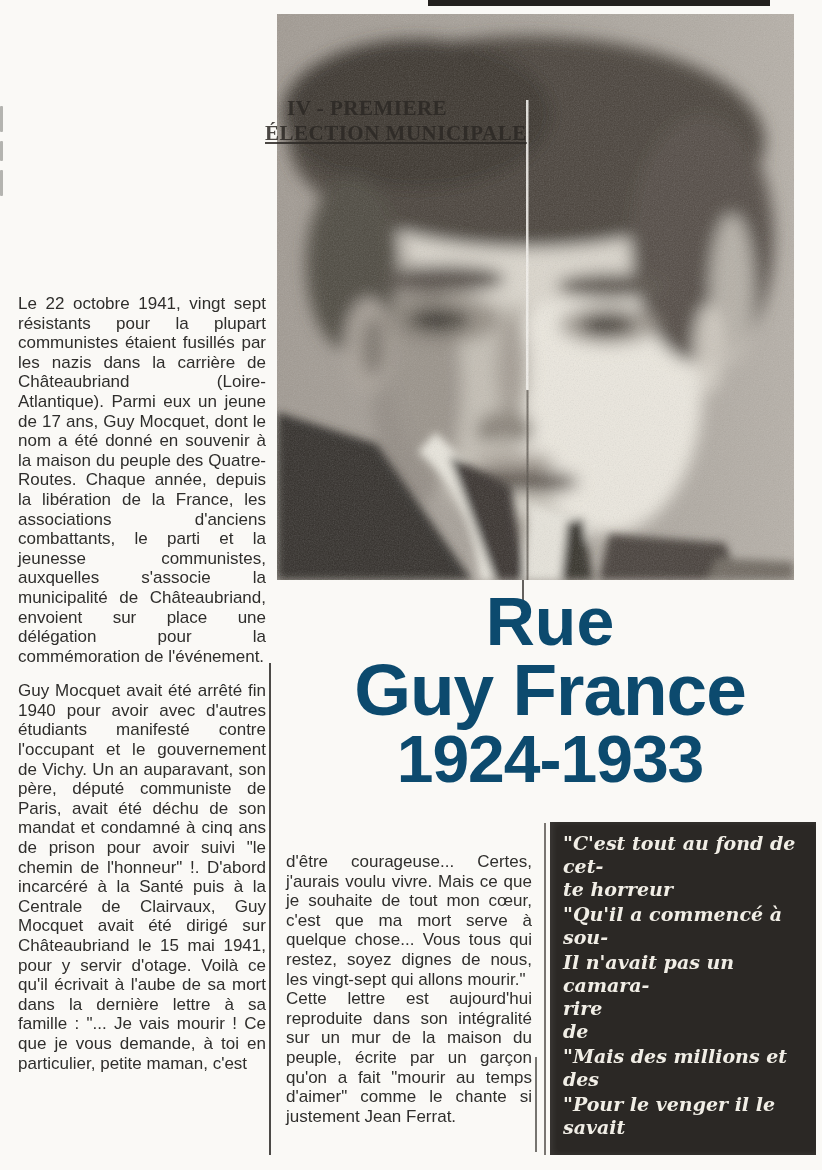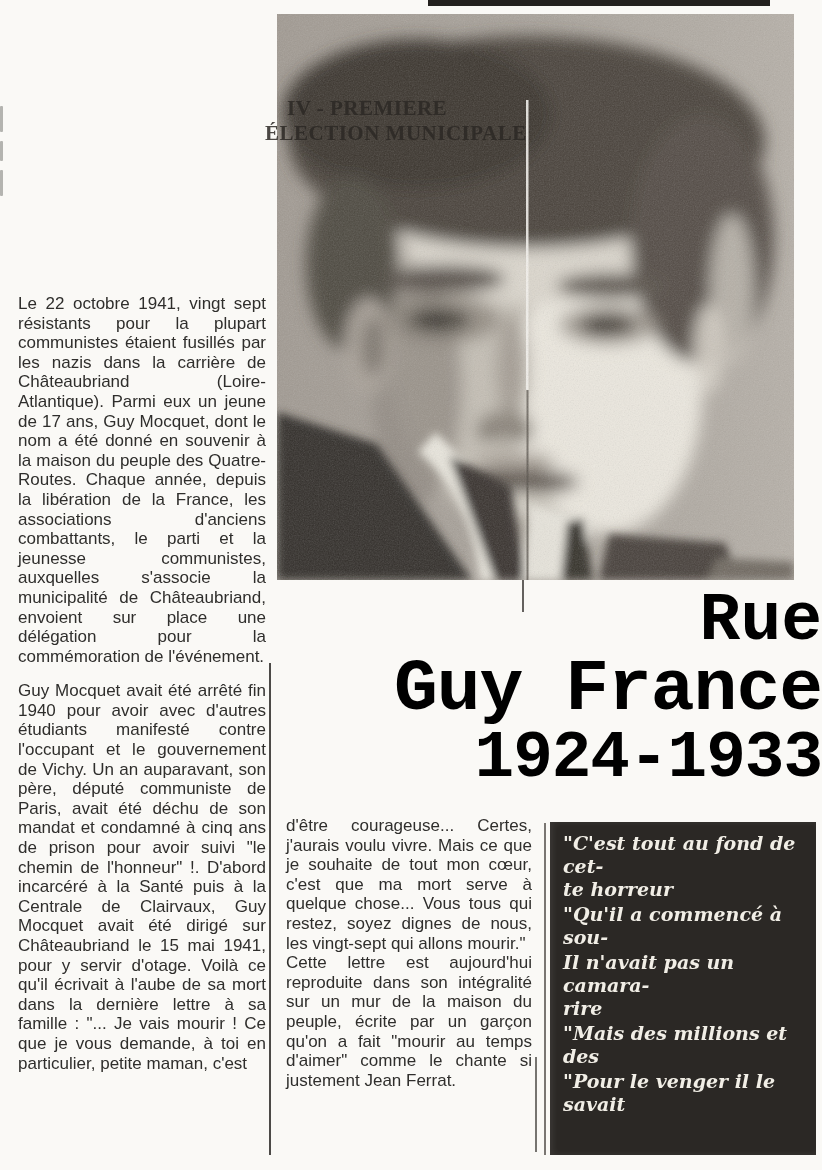--- a/index.html
+++ b/index.html
@@ -14,41 +14,41 @@
 
   
   .photo{position:absolute;left:277px;top:14px;width:517px;height:536px;}
   .photo svg{display:block;width:517px;height:566px;}
   .overlay-header{
     position:absolute;left:10px;top:82px;width:300px;
     font-family:"Liberation Serif",serif;font-weight:bold;
     font-size:21px;line-height:25px;letter-spacing:.5px;
     color:rgba(44,40,36,.85);
   }
-  .overlay-header .l2{margin-left:-22px;}
+  .overlay-header .l2{margin-left:-22px;text-decoration:underline;}
   .fold-below{position:absolute;left:522px;top:580px;width:2px;height:32px;background:#3e3b38;opacity:.8;}
 
   
   .left-col{
     position:absolute;left:18px;top:294px;width:248px;
     font-size:17px;line-height:19.6px;text-align:justify;
   }
   .left-col p{margin:0 0 15px 0;}
   .v-rule{position:absolute;left:269px;top:663px;width:2px;height:492px;background:#4c4a47;}
 
   .title-block{
-    position:absolute;left:278px;top:588px;width:544px;text-align:right;
-    font-family:Liberation Mono, monospace;font-weight:bold;color:#000000;
+    position:absolute;left:278px;top:588px;width:544px;text-align:center;
+    font-family:Liberation Sans, sans-serif;font-weight:bold;color:#0c4a6e;
   }
   .title-block .t1{font-size:68px;line-height:66px;}
   .title-block .t2{font-size:73px;line-height:72px;letter-spacing:-1px;}
   .title-block .t3{font-size:66px;line-height:66px;letter-spacing:-1px;}
 
   .mid-col{
-    position:absolute;left:286px;top:816px;width:246px;
+    position:absolute;left:286px;top:852px;width:246px;
     font-size:17px;line-height:19.6px;text-align:justify;
   }
   .mid-col p{margin:0;}
 
   .stray-line{position:absolute;left:535px;top:1057px;width:2px;height:95px;background:#55524f;opacity:.8;}
   .box-edge-line{position:absolute;left:544px;top:823px;width:2px;height:332px;background:#7a7672;}
 
   
   .quote-box{
     position:absolute;left:550px;top:822px;width:266px;height:333px;
@@ -170,18 +170,19 @@
 
   <div class="stray-line"></div>
   <div class="box-edge-line"></div>
 
   <div class="quote-box">
     <div class="qline">"C'est tout au fond de cet-</div>
     <div class="qline">te horreur</div>
     <div class="qline vstart">"Qu'il a commencé à sou-</div>
     <div class="qline vstart">Il n'avait pas un camara-</div>
     <div class="qline">rire</div>
+    <div class="qline">de</div>
     <div class="qline vstart">"Mais des millions et des</div>
     <div class="qline vstart">"Pour le venger il le savait</div>
 
   </div>
 
 </div>
 
 </body></html>

